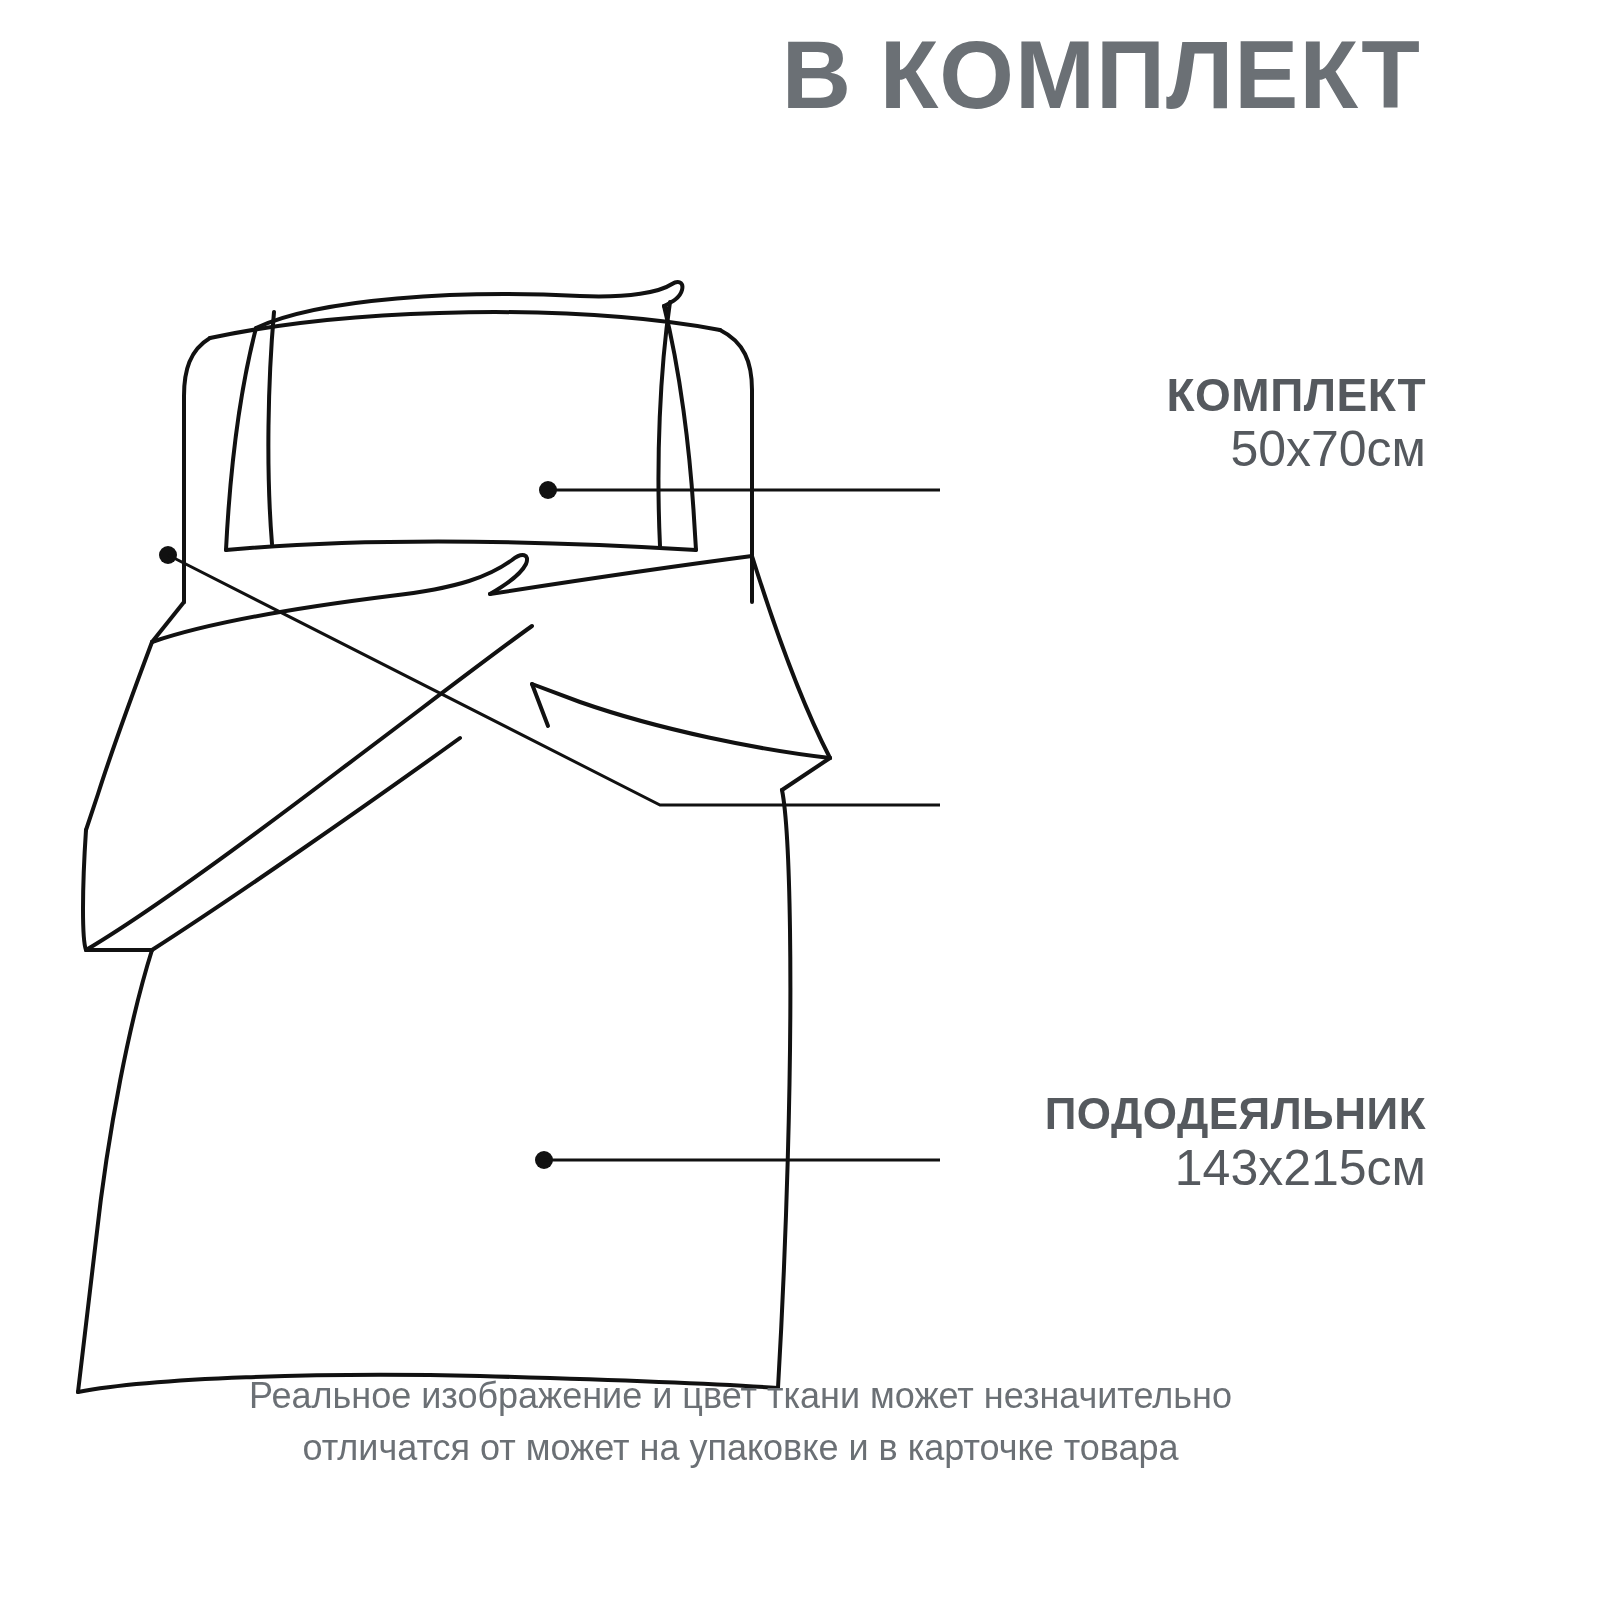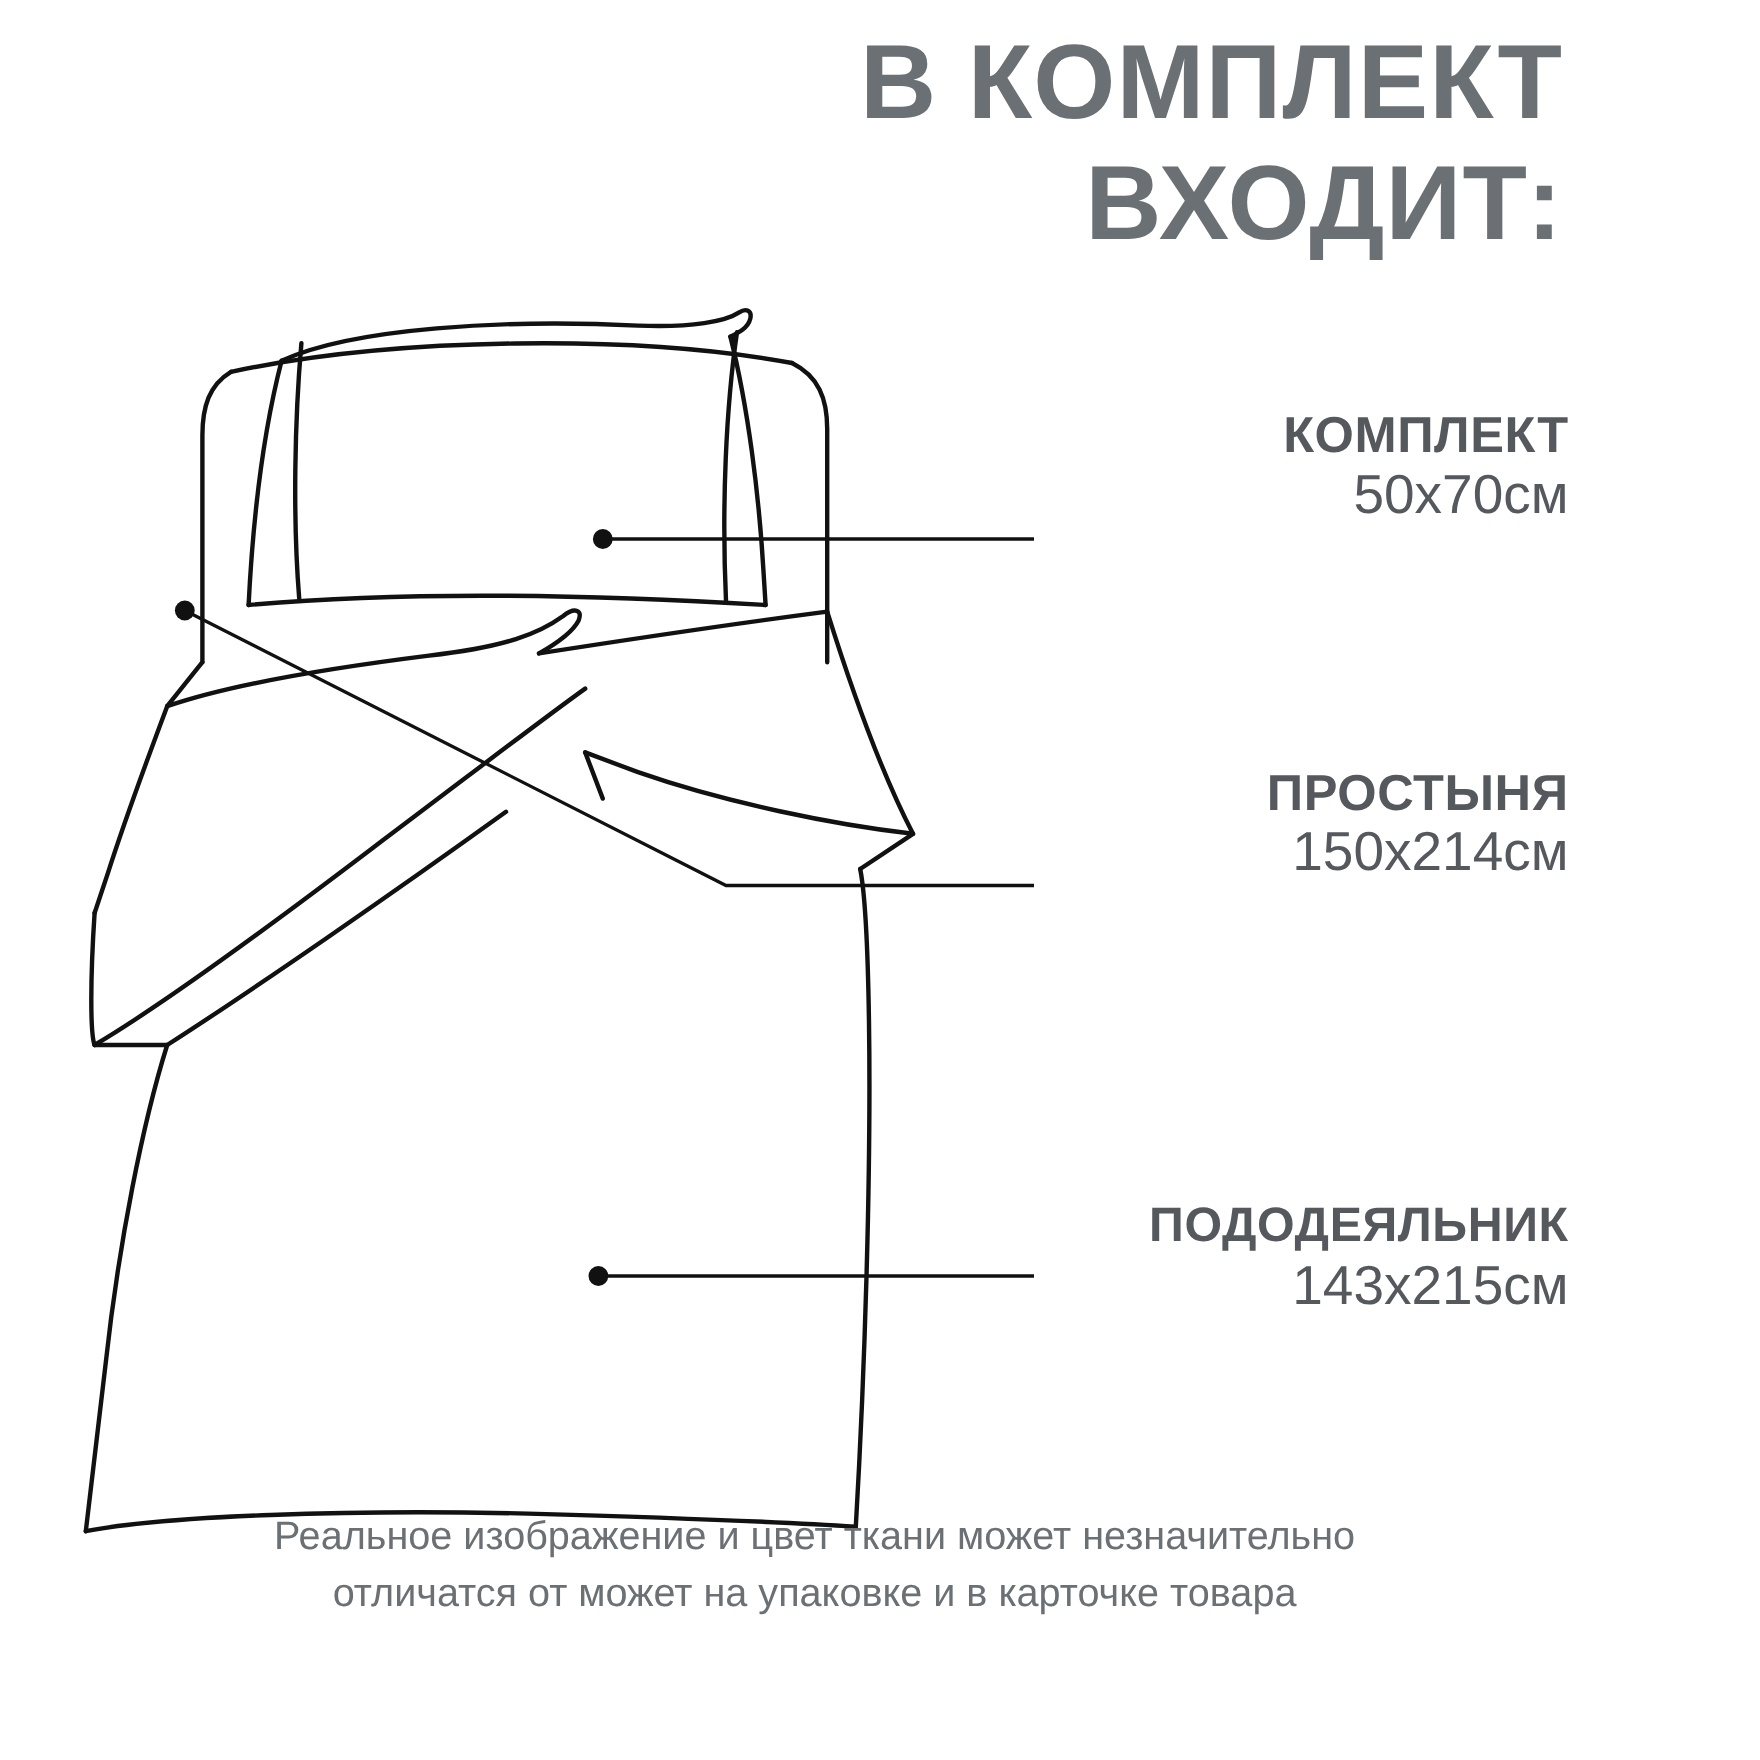--- a/index.html
+++ b/index.html
@@ -75,21 +75,20 @@
   }
   svg { display: block; }
 </style>
 </head>
 <body>
 
 <div id="stage">
 
   <div class="title">
     <div>В КОМПЛЕКТ</div>
-    <div>ВХОДИТ:</div>
   </div>
 
   <div class="illustration">
     <svg width="880" height="1180" viewBox="0 0 880 1180" fill="none" xmlns="http://www.w3.org/2000/svg">
       <g stroke="#111111" stroke-width="4" fill="none" stroke-linejoin="round" stroke-linecap="round">
 
         <path d="M196 78 C 260 48, 400 40, 520 46 C 570 48, 600 42, 612 34 C 618 30, 624 32, 622 40 C 620 48, 612 52, 604 56 L 608 60"></path>
         <path d="M604 56 C 620 120, 630 200, 634 268 L 636 300"></path>
         <path d="M196 78 C 180 140, 170 220, 166 300"></path>
         <path d="M166 300 C 300 288, 470 290, 636 300"></path>
@@ -144,24 +143,20 @@
         <path d="M484 910 L 1480 910" stroke="#111111" stroke-width="3" fill="none"></path>
       </g>
     </svg>
   </div>
 
   <div class="callout-label c1">
     <div class="callout-title">КОМПЛЕКТ</div>
     <div class="callout-size">50x70см</div>
   </div>
 
-  <div class="callout-label c2">
-    <div class="callout-title">ПРОСТЫНЯ</div>
-    <div class="callout-size">150x214см</div>
-  </div>
 
   <div class="callout-label c3">
     <div class="callout-title">ПОДОДЕЯЛЬНИК</div>
     <div class="callout-size">143x215см</div>
   </div>
 
   <div class="footer">
     <div>Реальное изображение и цвет ткани может незначительно</div>
     <div>отличатся от может на упаковке и в карточке товара</div>
   </div>

